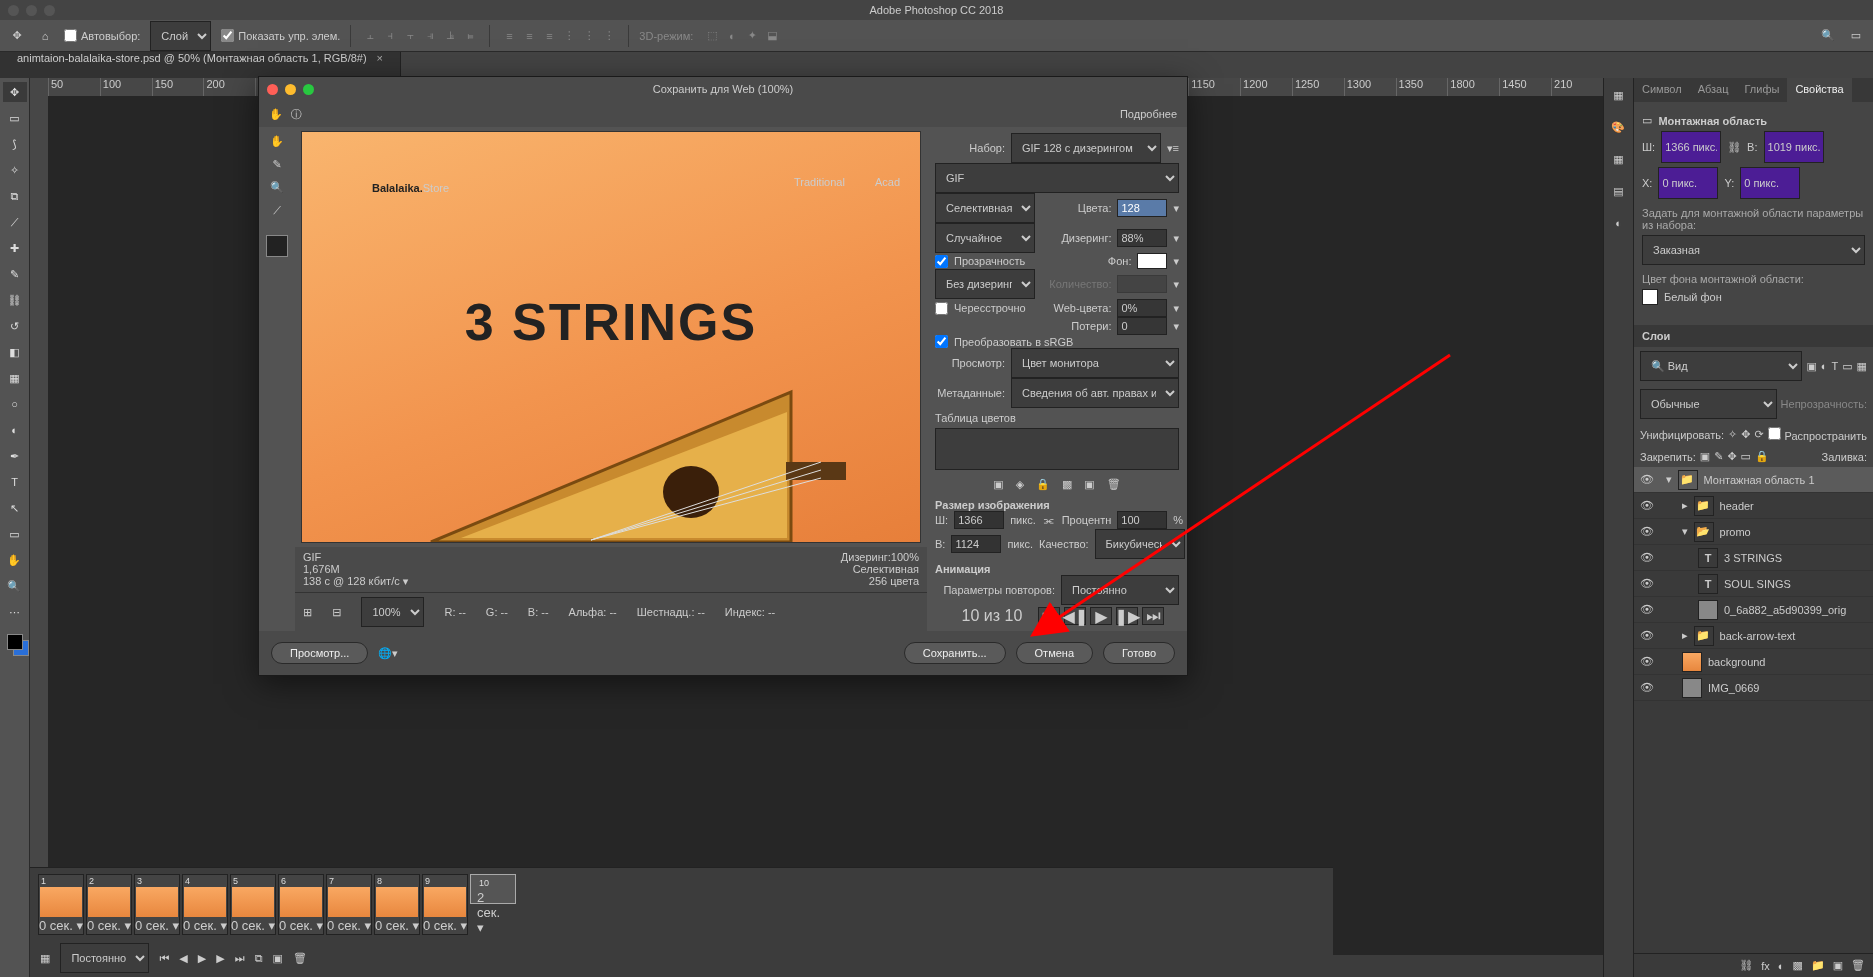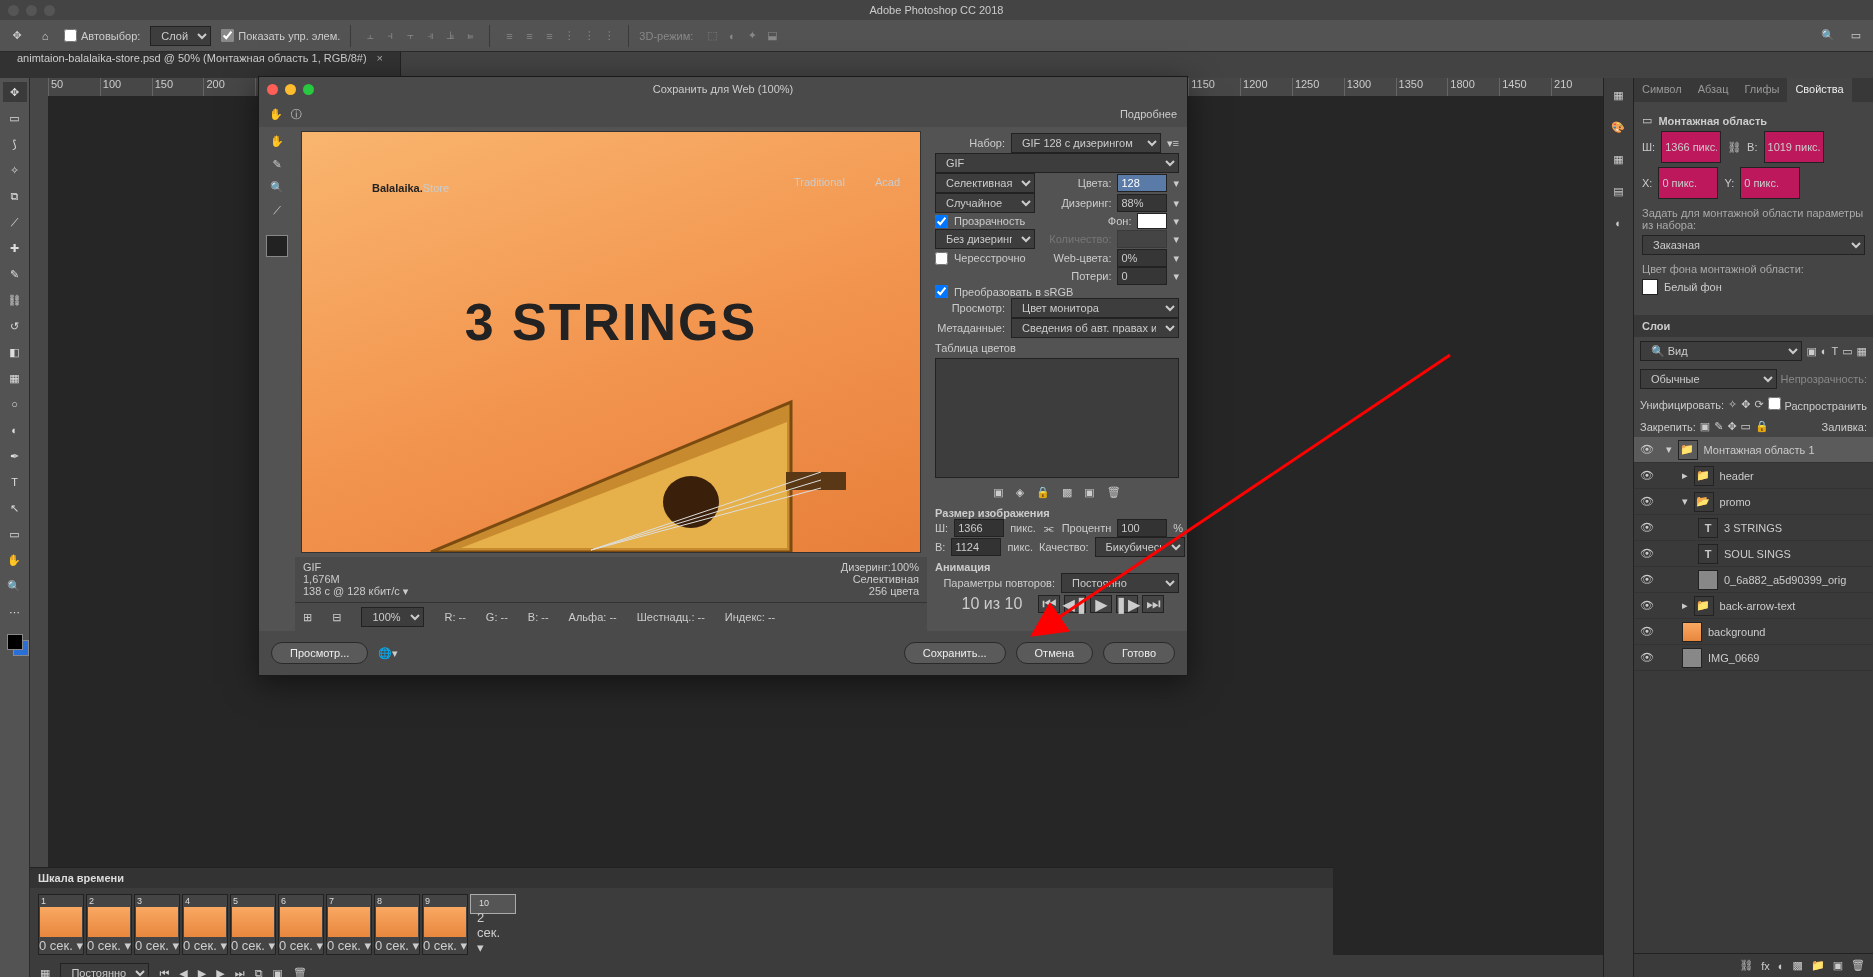--- a/index.html
+++ b/index.html
@@ -3,21 +3,21 @@
 <meta charset="utf-8">
 <style>
 *{box-sizing:border-box;margin:0;padding:0;font-family:-apple-system,"Segoe UI",Arial,sans-serif;font-size:11px;color:#ccc;user-select:none}
 body{background:#323232;overflow:hidden;width:1873px;height:977px;position:relative}
 .titlebar{height:20px;background:#444;display:flex;align-items:center;justify-content:center;position:relative}
 .mac-dots{position:absolute;left:8px;display:flex;gap:7px}
 .mac-dots span{width:11px;height:11px;border-radius:50%;background:#555}
 .titlebar-text{color:#ccc}
 .optbar{height:32px;background:#535353;display:flex;align-items:center;padding:0 8px;gap:10px;border-bottom:1px solid #2a2a2a}
 .optbar .ico{width:18px;height:18px;display:flex;align-items:center;justify-content:center;color:#ccc}
-.sel{background:#3d3d3d;border:1px solid #222;padding:2px 6px;color:#ccc;height:20px}
+.sel{background:#3d3d3d;border:1px solid #222;padding:2px 6px;color:#ccc;height:30px}
 .cb{display:flex;align-items:center;gap:4px}
 .cb input{accent-color:#888}
 .optbar .divider{width:1px;height:22px;background:#3a3a3a}
 .align-icons{display:flex;gap:2px}
 .align-icons span{width:18px;height:18px;display:flex;align-items:center;justify-content:center;color:#888}
 .doc-tab{height:26px;background:#434343;display:flex;align-items:center}
 .doc-tab .tab{background:#323232;height:100%;display:flex;align-items:flex-start;padding:0 17px;border-right:1px solid #222}
 .doc-tab .tab span:last-child{margin-left:10px;color:#aaa}
 .workspace{display:flex;height:calc(977px - 20px - 32px - 26px)}
 .toolbar{width:30px;background:#535353;display:flex;flex-direction:column;align-items:center;padding-top:4px;gap:6px;border-right:1px solid #2a2a2a}
@@ -32,21 +32,21 @@
 .ruler-v{position:absolute;top:0;left:0;bottom:0;width:18px;background:#474747}
 .statusbar{position:absolute;left:18px;right:0;bottom:0;height:22px;background:#3c3c3c;display:flex;align-items:center;padding:0 10px;gap:40px;font-size:11px;color:#aaa}
 .rpanel{width:240px;background:#454545;display:flex;flex-direction:column;border-left:1px solid #222}
 .rpanel-strip{width:30px;background:#3e3e3e;display:flex;flex-direction:column;align-items:center;padding-top:8px;gap:14px;border-left:1px solid #222}
 .rpanel-strip span{width:18px;height:18px;color:#ccc;display:flex;align-items:center;justify-content:center}
 .prop-tabs{display:flex;background:#383838;height:24px}
 .prop-tabs span{padding:5px 8px;color:#999}
 .prop-tabs span.active{background:#454545;color:#eee}
 .prop-body{padding:8px;font-size:11px;color:#ccc}
 .prop-row{display:flex;align-items:center;gap:6px;margin:4px 0}
-.prop-row input{width:60px;background:#be185d;border:1px solid #222;color:#ccc;padding:15px 3px;height:18px}
+.prop-row input{width:60px;background:#4c1d95;border:1px solid #222;color:#ccc;padding:15px 3px;height:18px}
 .layers-head{background:#383838;padding:5px 8px;font-weight:bold;margin-top:8px}
 .layers-toolbar{display:flex;gap:4px;padding:4px 6px;align-items:center}
 .layer-list{flex:1;overflow:auto;background:#3a3a3a;font-size:11px}
 .layer{display:flex;align-items:center;height:26px;padding:0 6px;gap:6px;border-bottom:1px solid #333}
 .layer.selected{background:#5b5b5b}
 .layer .eye{width:14px;color:#ccc}
 .layer .thumb{width:20px;height:20px;background:#888;border:1px solid #222}
 .layer .thumb.folder{background:none;color:#ccc;display:flex;align-items:center;justify-content:center}
 .layer .thumb.t{background:none;color:#ccc;font-weight:bold;display:flex;align-items:center;justify-content:center}
 .layer .thumb.orange{background:linear-gradient(#f9a862,#e8873e)}
@@ -236,21 +236,20 @@
         <span>1450</span>
         <span>210</span>
       </div>
     <div class="statusbar">
       <span>50%</span>
       <span>Док: 4,39M/18,2M</span>
       <span>▸</span>
     </div>
 
     <div class="timeline">
-      <div class="timeline-title">Шкала времени</div>
       <div class="frames" id="frames">
           <div class="frame">
             <div class="num">1</div>
             <div class="th"></div>
             <div class="dur">0 сек. ▾</div>
           </div>
           <div class="frame">
             <div class="num">2</div>
             <div class="th"></div>
             <div class="dur">0 сек. ▾</div>

